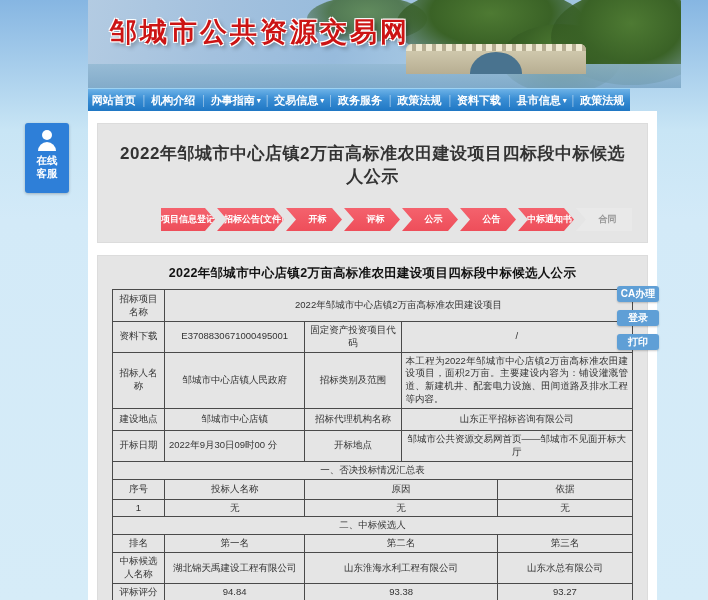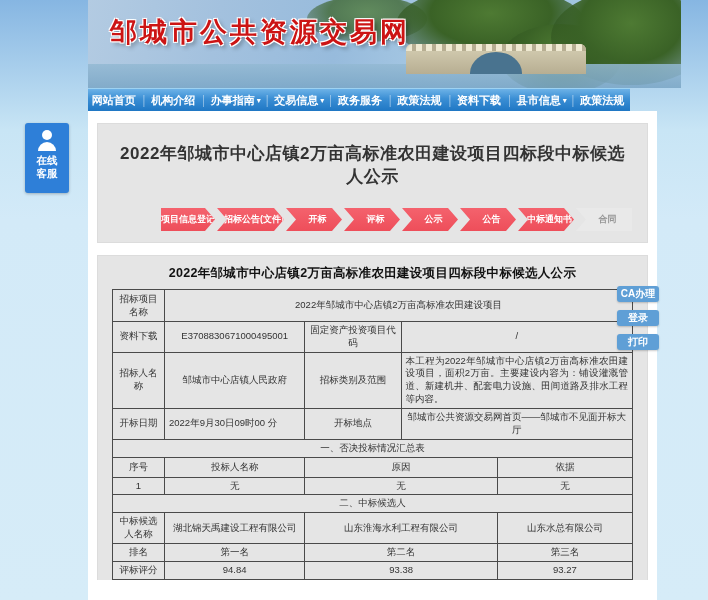--- a/index.html
+++ b/index.html
@@ -248,20 +248,26 @@
         <td>E3708830671000495001</td>
         <td>固定资产投资项目代码</td>
         <td>/</td>
       </tr>
       <tr style="height:40px">
         <td>招标人名称</td>
         <td>邹城市中心店镇人民政府</td>
         <td>招标类别及范围</td>
         <td class="justify">本工程为2022年邹城市中心店镇2万亩高标准农田建设项目，面积2万亩。主要建设内容为：铺设灌溉管道、新建机井、配套电力设施、田间道路及排水工程等内容。</td>
       </tr>
+      <tr style="height:22px">
+        <td>建设地点</td>
+        <td>邹城市中心店镇</td>
+        <td>招标代理机构名称</td>
+        <td>山东正平招标咨询有限公司</td>
+      </tr>
       <tr style="height:24px">
         <td>开标日期</td>
         <td class="left">2022年9月30日09时00 分</td>
         <td>开标地点</td>
         <td>邹城市公共资源交易网首页——邹城市不见面开标大厅</td>
       </tr>
     </tbody>
       </table>
 
     <table class="merge-up">
@@ -283,31 +289,31 @@
       </tr>
       <tr style="height:14px">
         <td>1</td>
         <td>无</td>
         <td>无</td>
         <td>无</td>
       </tr>
       <tr style="height:14px">
         <td colspan="4" class="section">二、中标候选人</td>
       </tr>
+      <tr style="height:18px">
+        <td>排名</td>
+        <td>第一名</td>
+        <td>第二名</td>
+        <td>第三名</td>
+      </tr>
       <tr style="height:26px">
         <td>中标候选人名称</td>
         <td>湖北锦天禹建设工程有限公司</td>
         <td>山东淮海水利工程有限公司</td>
         <td>山东水总有限公司</td>
-      </tr>
-      <tr style="height:18px">
-        <td>排名</td>
-        <td>第一名</td>
-        <td>第二名</td>
-        <td>第三名</td>
       </tr>
       <tr style="height:16px">
         <td>评标评分</td>
         <td>94.84</td>
         <td>93.38</td>
         <td>93.27</td>
       </tr>
 
     </tbody>
       </table>

